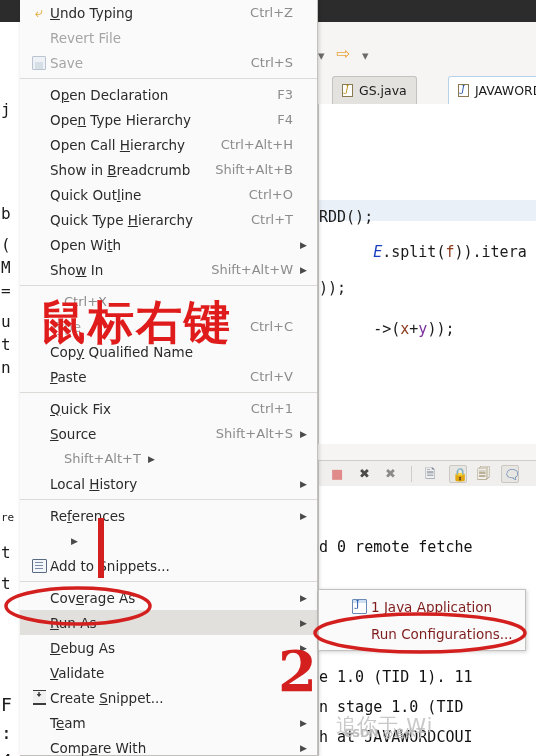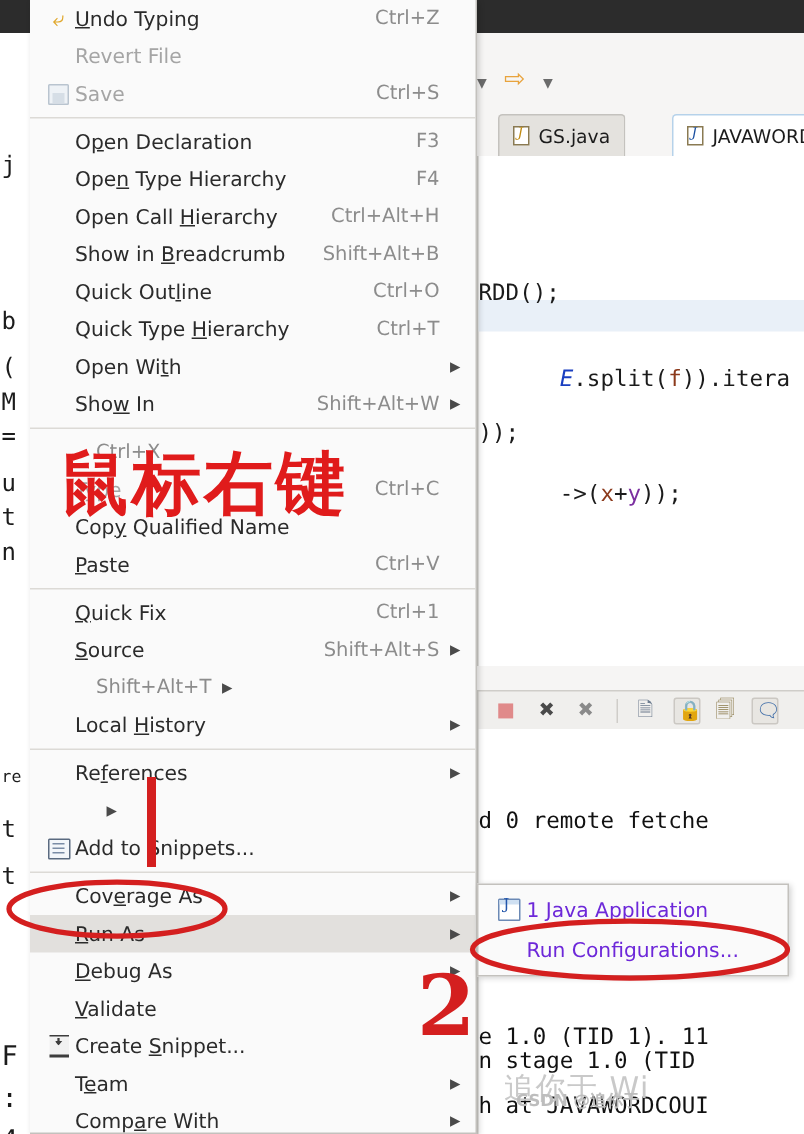--- a/index.html
+++ b/index.html
@@ -91,21 +91,21 @@
   .ic-csnip{display:inline-block;width:13px;height:12px;border-top:1.2px solid #3c3c3c;
            border-bottom:2px solid #3c3c3c;background:#f1f1f1;position:relative;}
   .ic-csnip:after{content:"";position:absolute;left:4px;top:1px;width:5px;height:5px;
            background:#3c3c3c;clip-path:polygon(50% 100%,0 40%,35% 40%,35% 0,65% 0,65% 40%,100% 40%);}
 
   
   .submenu{position:absolute;left:318px;top:589px;width:208px;
            background:#fafafa;border:1px solid #c3c1bd;box-shadow:1px 1px 4px rgba(0,0,0,.18);
            box-sizing:border-box;padding:3px 0;}
   .smi{height:27px;display:flex;align-items:center;padding:0 10px 0 8px;
-       font-size:13.5px;color:#6d28d9;box-sizing:border-box;}
+       font-size:13.5px;color:#7f1d1d;box-sizing:border-box;margin-left:20px;}
   .smi .ico{width:24px;flex:0 0 24px;display:flex;align-items:center;justify-content:center;}
   .ic-javaapp{display:inline-block;width:13px;height:13px;border:1.3px solid #6b89b5;
            background:#fff;position:relative;border-radius:1px;}
   .ic-javaapp:after{content:"J";position:absolute;left:3px;top:-2px;font-size:10px;color:#2255aa;
            font-family:"DejaVu Serif","Liberation Serif",serif;}
   .ic-javaapp:before{content:"";position:absolute;left:0;top:0;right:0;height:3px;background:#cfe0f2;}
 
   
   .anno{position:absolute;pointer-events:none;}
   .cn-anno{position:absolute;left:40px;top:292px;font-size:46px;color:#e01b1b;
@@ -155,21 +155,21 @@
     <div class="tab active">
       <span class="tabicon">
           <i></i>
         </span>
       <span>JAVAWORD</span>
     </div>
   </div>
 
   <div class="editor">
     <div class="hl-line" style="top:96px;"></div>
-    <div class="code-line" style="top:82px;">RDD();</div>
+    <div class="code-line" style="top:104px;">RDD();</div>
     <div class="code-line" style="top:121px;">
       <span class="tok-blue">E</span>.split(<span class="tok-red">f</span>)).itera</div>
     <div class="code-line" style="top:175px;">));</div>
     <div class="code-line" style="top:198px;">
       -&gt;(<span class="tok-red">x</span>+<span class="tok-purple">y</span>));</div>
   </div>
 
   <div class="console-tb">
     <span class="cbtn" style="left:10px;">
       <span class="cico" style="color:#e08a8a;">■</span>
@@ -191,21 +191,21 @@
       <span class="cico" style="color:#8a7a4a;">🗐</span>
       </span>
     <span class="cbtn framed" style="left:182px;">
       <span class="cico" style="color:#3f6da8;">🗨</span>
       </span>
   </div>
 
   <div class="con-head"></div>
   <div class="console">
     <div class="con-line" style="top:52px;">d 0 remote fetche</div>
-    <div class="con-line" style="top:196px;text-align:center;">e 1.0 (TID 1). 11</div>
+    <div class="con-line" style="top:182px;text-align:center;">e 1.0 (TID 1). 11</div>
     <div class="con-line" style="top:212px;">n stage 1.0 (TID</div>
     <div class="con-line" style="top:242px;">h at JAVAWORDCOUI</div>
   </div>
   <div class="watermark">追你于 Wi</div>
   <div class="watermark2">CSDN @追你于</div>
 
   <div class="menu" id="menu">
       <div class="mi">
         <span class="ico">
           <span class="ic-undo">⤷</span>

